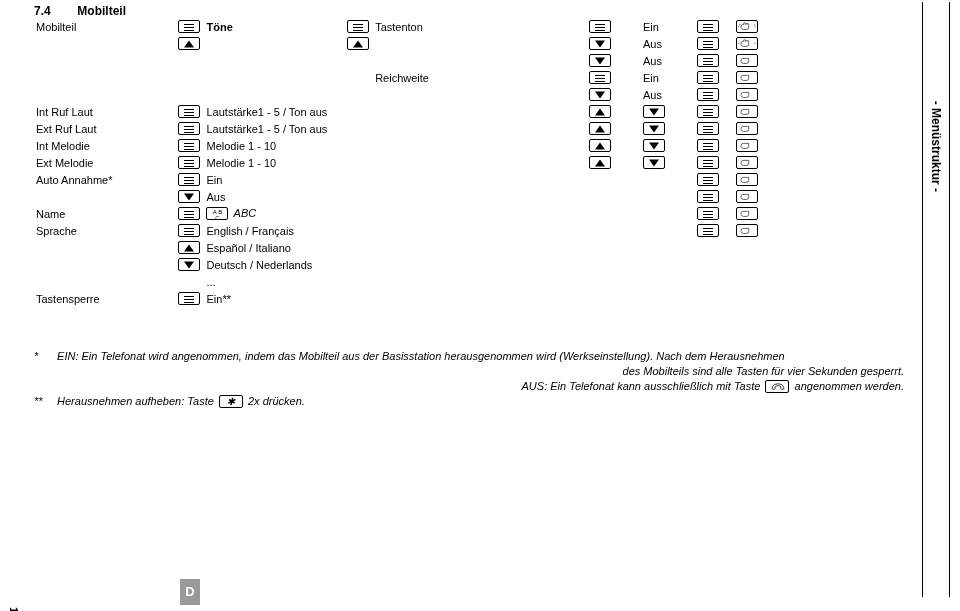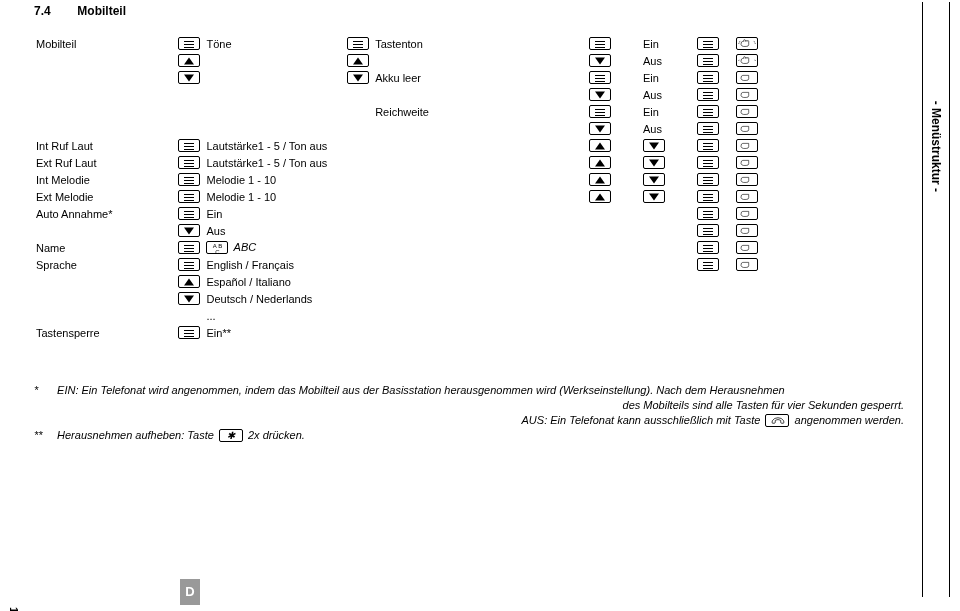--- a/index.html
+++ b/index.html
@@ -13,35 +13,35 @@
     color: #000;
     background: #fff;
     position: relative;
   }
   .page {
     padding: 4px 30px 4px 34px;
   }
   .heading {
     font-weight: bold;
     font-size: 12px;
-    margin-bottom: 17px;
+    margin-bottom: 0;
   }
   .heading .num { display: inline-block; width: 40px; }
   table.menu {
     border-collapse: collapse;
     width: 740px;
   }
   table.menu td {
     padding: 0 2px;
     height: 17px;
     vertical-align: middle;
     white-space: nowrap;
   }
   .col1 { width: 145px; }
-  .col2 { width: 145px; }
+  .col2 { width: 145px; font-weight: bold; }
   .col3 { width: 220px; }
   .col4 { width: 55px; text-align: left; }
   .col5 { width: 55px; text-align: left; }
   .col6 { width: 40px; text-align: left; }
   .col7 { width: 40px; text-align: left; }
   .icon {
     display: inline-block;
     width: 22px;
     height: 13px;
     border: 1px solid #000;
@@ -180,33 +180,20 @@
           <td><span class="icon icon-up"></span></td>
       <td></td>
       <td class="col4"><span class="icon icon-down"></span></td>
       <td class="col5"><span>Aus</span></td>
       <td class="col6"><span class="icon icon-menu"></span></td>
       <td class="col7"><span class="icon icon-hand"><svg viewBox="0 0 22 13">
                 <path d="M4 7 Q4 4 6 4 L7 4 L7 3 Q7 2 8 2 Q9 2 9 3 L9 4 Q9 3 10 3 Q11 3 11 4 Q11 3 12 3 Q13 3 13 4 L13 8 Q13 10 10 10 L7 10 Q5 10 4 8 Z M2 6 Q1 6 1 7 M20 6 Q21 6 21 7" fill="none" stroke="#000" stroke-width="0.7"></path>
               </svg></span></td>
     </tr>
 
-    <tr>
-      <td></td>
-          <td><span class="icon icon-down"></span></td>
-      <td></td>
-          <td><span class="icon icon-down"></span></td>
-      <td class="col3"><span>Akku leer</span></td>
-      <td class="col4"><span class="icon icon-menu"></span></td>
-      <td class="col5"><span>Ein</span></td>
-      <td class="col6"><span class="icon icon-menu"></span></td>
-      <td class="col7"><span class="icon icon-hand"><svg viewBox="0 0 22 13">
-                <path d="M4 7 Q4 4 6 4 L13 4 L13 8 Q13 10 10 10 L7 10 Q5 10 4 8 Z" fill="none" stroke="#000" stroke-width="0.7"></path>
-              </svg></span></td>
-    </tr>
 
     <tr>
       <td></td>
           <td></td>
           <td></td>
           <td></td>
           <td></td>
       <td class="col4"><span class="icon icon-down"></span></td>
       <td class="col5"><span>Aus</span></td>
       <td class="col6"><span class="icon icon-menu"></span></td>

